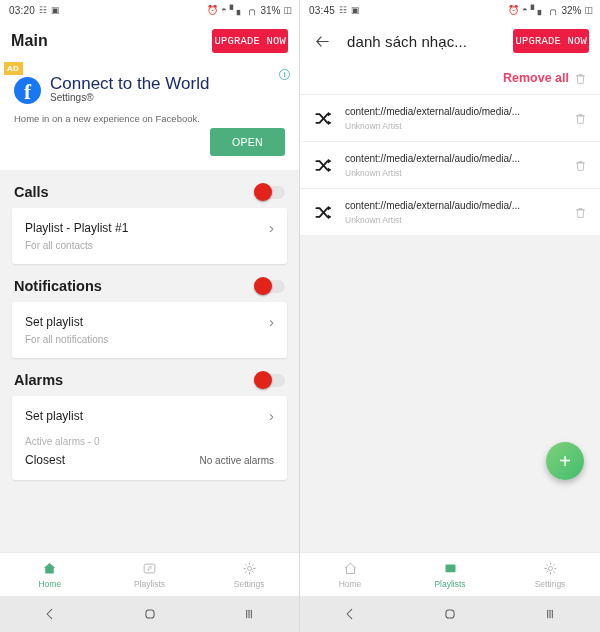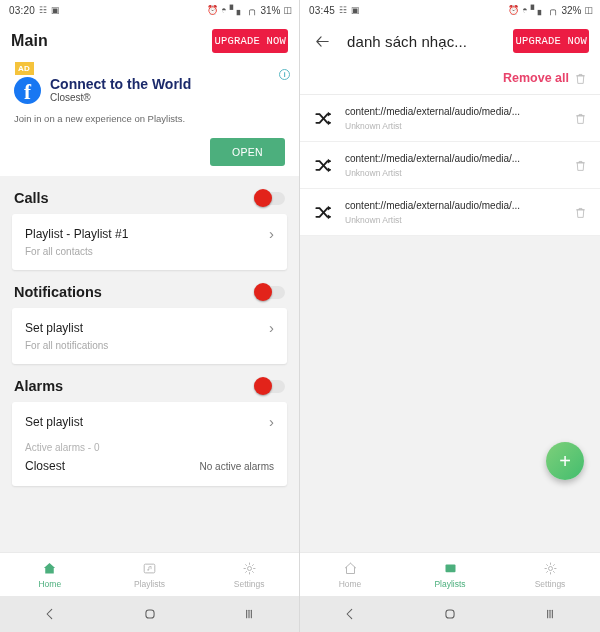--- a/index.html
+++ b/index.html
@@ -98,21 +98,21 @@
 
   
   .ad-card {
     background: #ffffff;
     position: relative;
     padding: 12px 14px 10px 14px;
     min-height: 108px;
   }
   .ad-badge {
     position: absolute;
-    top: 0; left: 15px;
+    top: 0; left: 4px;
     background: #f5c33b;
     color: #ffffff;
     font-size: 8px;
     font-weight: bold;
     padding: 2px 4px 2px 3px;
     letter-spacing: .3px;
   }
   .ad-info {
     position: absolute;
     top: 7px; right: 9px;
@@ -132,36 +132,36 @@
     background: #1877f2;
     color: #ffffff;
     font-family: "Liberation Serif", serif;
     font-weight: bold;
     font-size: 21px;
     line-height: 30px;
     text-align: center;
     flex: none;
   }
   .ad-title {
-    font-size: 14px;
-    font-weight: bold;
+    font-size: 17px;
+    font-weight: normal;
     color: #1b2a6b;
     line-height: 14px;
   }
   .ad-sub {
     font-size: 10px;
     color: #4a4a4a;
     line-height: 13px;
   }
   .ad-body {
     font-size: 9.5px;
     color: #6a6a6a;
     margin-top: 9px;
   }
-  .ad-actions { display: flex; justify-content: flex-end; margin-top: 14px; }
+  .ad-actions { display: flex; justify-content: flex-end; margin-top: 4px; }
   .open-btn {
     background: #4caf7d;
     color: #ffffff;
     font-size: 10.5px;
     letter-spacing: .3px;
     padding: 8px 22px;
     border-radius: 3px;
     border: none;
   }
 
@@ -351,24 +351,24 @@
 
     <div class="content">
 
       <div class="ad-card">
         <span class="ad-badge">AD</span>
         <span class="ad-info">i</span>
         <div class="ad-head">
           <div class="fb-logo">f</div>
           <div>
             <div class="ad-title">Connect to the World</div>
-            <div class="ad-sub">Closest®</div>
-          </div>
-        </div>
-        <div class="ad-body">Join in on a new experience on Playlists.</div>
+            <div class="ad-sub">Settings®</div>
+          </div>
+        </div>
+        <div class="ad-body">Home in on a new experience on Facebook.</div>
         <div class="ad-actions">
           <button class="open-btn">OPEN</button>
         </div>
       </div>
 
       <div class="section">
         <div class="section-head">
           <span class="section-title">Calls</span>
           <div class="toggle">
             <span class="knob"></span>

